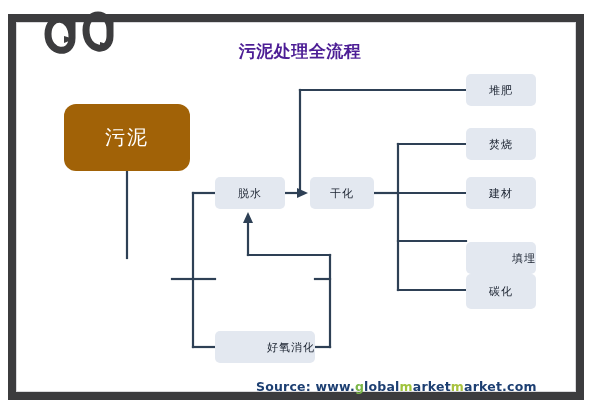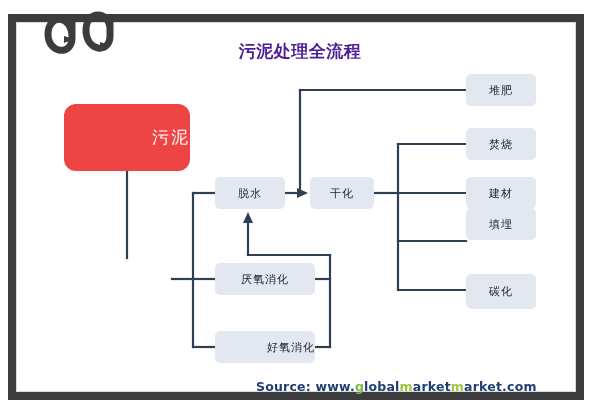--- a/index.html
+++ b/index.html
@@ -68,26 +68,25 @@
   .node {
     position: absolute;
     box-sizing: border-box;
     display: flex;
     align-items: center;
     justify-content: center;
     border-radius: 6px;
     white-space: nowrap;
   }
   .node.big {
-    background: #ef4444;
+    background: #a16207;
     color: #ffffff;
     border-radius: 12px;
-    font-size: 17px;
+    font-size: 20px;
     letter-spacing: 2px;
-    justify-content: flex-end;
   }
   .node.mid {
     background: #819ac7;
     color: #ffffff;
     border-radius: 10px;
     font-size: 17px;
     letter-spacing: 2px;
   }
   .node.light {
     background: #e3e8f0;
@@ -173,41 +172,38 @@
 
 
   <div class="node light" style="left:215px; top:177px; width:70px; height:32px;">
     <span>脱水</span>
   </div>
 
   <div class="node light" style="left:310px; top:177px; width:64px; height:32px;">
     <span>干化</span>
   </div>
 
-  <div class="node light" style="left:215px; top:263px; width:100px; height:32px;">
-    <span>厌氧消化</span>
-  </div>
 
   <div class="node light" style="left:215px; top:331px; width:100px; height:32px;justify-content:flex-end;">
     <span>好氧消化</span>
   </div>
 
   <div class="node light" style="left:466px; top:74px; width:70px; height:32px;">
     <span>堆肥</span>
   </div>
 
   <div class="node light" style="left:466px; top:128px; width:70px; height:32px;">
     <span>焚烧</span>
   </div>
 
   <div class="node light" style="left:466px; top:177px; width:70px; height:32px;">
     <span>建材</span>
   </div>
 
-  <div class="node light" style="left:466px; top:208px; width:70px; height:32px;">
+  <div class="node light" style="left:466px; top:242px; width:70px; height:32px;justify-content:flex-end;">
     <span>填埋</span>
   </div>
 
   <div class="node light" style="left:466px; top:274px; width:70px; height:35px;">
     <span>碳化</span>
   </div>
 
   <div class="source">
     <span>Source: www.</span><span class="g1">g</span><span>lobal</span><span class="g2">m</span><span>arket</span><span class="g3">m</span><span>arket.com</span>
   </div>

